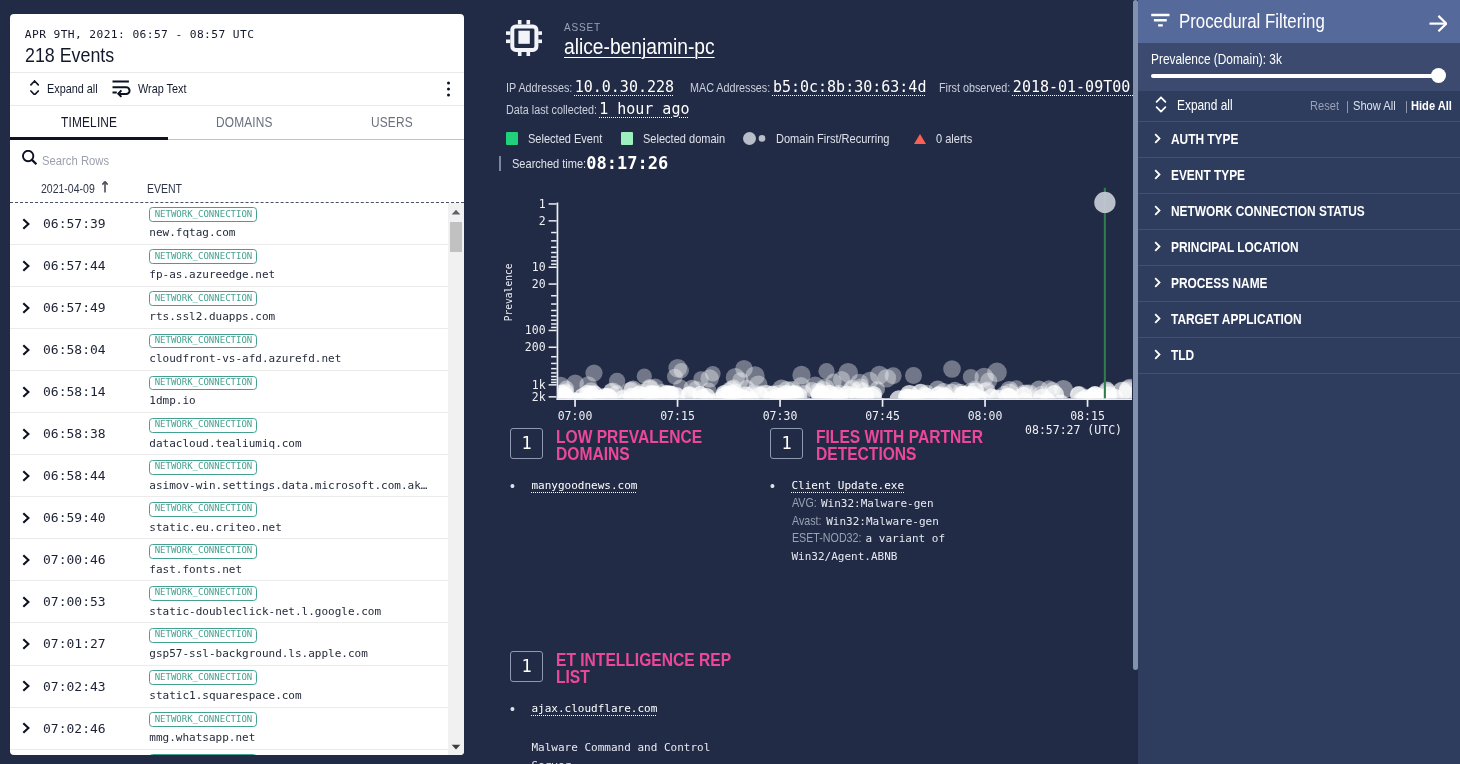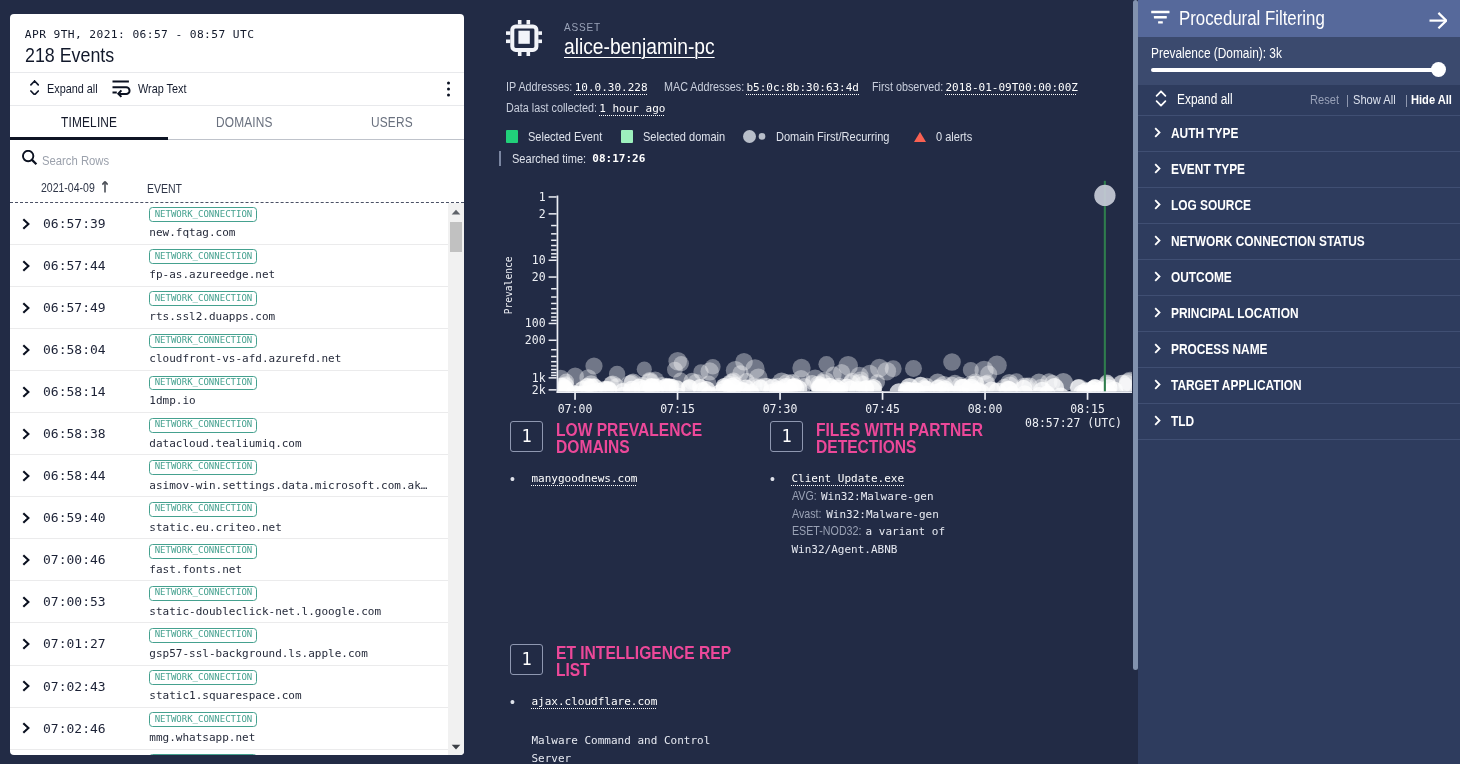--- a/index.html
+++ b/index.html
@@ -23,21 +23,21 @@
   .lp-tab{flex:1 1 0;display:flex;align-items:center;justify-content:center;font-size:13.8px;color:#6a717f;cursor:pointer;position:relative;letter-spacing:0.2px}
   .lp-tab:nth-child(1){flex-grow:1.046}
   .lp-tab:nth-child(2){flex-grow:1.046}
   .lp-tab:nth-child(3){flex-grow:0.925}
   .lp-tab.active{color:#14192a}
   .lp-tab.active:after{content:"";position:absolute;left:-6.5px;width:157.5px;bottom:-1px;height:3px;background:#0e1424}
   .lp-search{height:35px;display:flex;align-items:center;padding:5px 0 0 12.4px;gap:4.5px}
   .lp-search input{border:0;outline:0;font-size:13.1px;color:#575e6c;width:100%;font-family:"Liberation Sans",sans-serif;background:transparent;transform:scaleX(.862);transform-origin:left center}
   .lp-search input::placeholder{color:#9ba1ac}
   .lp-colhead{height:28px;display:flex;align-items:center;font-size:12.2px;color:#2e3547;border-bottom:1px dashed #4a5165;position:relative}
-  .colh-date{position:absolute;left:31px;display:flex;align-items:flex-start;gap:7px}
+  .colh-date{position:absolute;left:31px;display:flex;align-items:center;gap:7px}
   .colh-event{position:absolute;left:136.8px}
   .lp-rows{flex:1;position:relative;overflow:hidden}
   .rowlist{position:absolute;left:0;right:16px;top:0;bottom:0}
   .erow{height:42.05px;border-bottom:1px solid #ebebec;display:flex;align-items:center;position:relative}
   .erow .chev{position:absolute;left:12px;display:flex;align-items:center}
   .erow .tm{position:absolute;left:33px;font-family:"DejaVu Sans Mono",monospace;font-size:13px;color:#1b2135}
   .erow .ev{position:absolute;left:139.3px;top:4.4px;line-height:0}
   .tag{display:inline-block;border:1px solid #45a18f;color:#45a18f;border-radius:3.5px;font-family:"DejaVu Sans Mono",monospace;font-size:9px;letter-spacing:0px;padding:1.6px 4.2px 1.8px 4.4px;line-height:9.5px}
   .dom{font-family:"DejaVu Sans Mono",monospace;font-size:11px;color:#262b3b;margin-top:4px;white-space:nowrap;line-height:13px}
   #lp-scroll{position:absolute;right:0;top:0;bottom:0;width:16px;background:#f1f1f1}
@@ -47,45 +47,45 @@
   #lp-scroll .arr.dn{bottom:0}
 
   
   #center{position:absolute;left:474px;top:0;width:664px;height:764px;overflow:hidden}
   .asset-head{display:flex;align-items:center;gap:22px;padding:20px 0 0 31.6px}
   .asset-kicker{font-size:11.6px;letter-spacing:0.95px;color:#9aa3b8}
   .asset-name{font-size:22.3px;color:#fff;margin-top:1px;cursor:pointer}
   .asset-name .nw{text-decoration:underline;text-underline-offset:3px;text-decoration-thickness:1.3px;text-decoration-color:#fff}
   .asset-meta{padding:17px 0 0 32px;font-size:12.5px;color:#c9cfdd;line-height:21px}
   .asset-meta .lbl{color:#c9cfdd}
-  .asset-meta .mv{font-family:"DejaVu Sans Mono",monospace;font-size:11px;color:#fff;text-decoration:underline dotted;text-underline-offset:3px;text-decoration-thickness:1px;cursor:pointer}
+  .asset-meta .mv{font-family:"DejaVu Sans Mono",monospace;font-size:15px;color:#fff;text-decoration:underline dotted;text-underline-offset:3px;text-decoration-thickness:1px;cursor:pointer}
   .legend{display:flex;align-items:center;padding:10px 0 0 32px;font-size:12.8px;color:#dee2eb}
   .lg-item{display:flex;align-items:center;gap:10px;margin-right:18px}
   .lg-sq{width:12.3px;height:12.3px;border-radius:1px;flex:0 0 auto}
   .lg-tri{width:0;height:0;border-left:6.6px solid transparent;border-right:6.6px solid transparent;border-bottom:10.3px solid #fa6152;flex:0 0 auto}
   .searched{display:flex;align-items:center;padding:7px 0 0 25px;font-size:12.8px;color:#dee2eb}
   .searched .bar{width:2px;height:15px;background:#7b86a1;margin-right:11px}
-  .searched .v{font-family:"DejaVu Sans Mono",monospace;font-size:11px;color:#fff;font-weight:700;margin-left:6px}
+  .searched .v{font-family:"DejaVu Sans Mono",monospace;font-size:17px;color:#fff;font-weight:700;margin-left:0}
 
   #chart{position:relative;margin-top:10px;height:250px;z-index:2}
 
   .card-row{display:flex;padding-left:36px;position:relative;z-index:1}
   .card{display:flex;align-items:flex-start;gap:13px}
   .cbox{width:33px;height:31px;border:1px solid #8f98b1;border-radius:3px;display:flex;align-items:center;justify-content:center;font-size:17px;color:#fff;font-family:"DejaVu Sans Mono",monospace;flex:0 0 auto;padding-bottom:1px}
   .ctitle{font-size:18.1px;font-weight:700;color:#ec4899;line-height:16.6px;padding-top:1px;letter-spacing:0px}
   .cbody{margin-top:16px;padding-left:0px}
   .bullet-item{display:flex;gap:16.5px;font-size:12.4px}
   .bullet-item .bul{color:#dee1e9;font-size:14px;line-height:16px;flex:0 0 auto;width:5px}
   .bname{display:inline-block;font-family:"DejaVu Sans Mono",monospace;font-size:11px;color:#fff;text-decoration:underline dotted;text-underline-offset:3px;text-decoration-thickness:1.1px;cursor:pointer;white-space:nowrap}
   .ddet{margin-top:3px;font-size:12.4px;color:#9aa2b5;line-height:17.5px}
   .ddet .dv{font-family:"DejaVu Sans Mono",monospace;color:#e6e9f1;font-size:11px}
 
   
   #sidebar{position:absolute;right:0;top:0;width:322px;height:764px;background:#2e3c5e}
-  .sb-header{height:37px;background:#56699b;display:flex;align-items:center;padding:0 13px 0 12.6px;gap:9.5px}
+  .sb-header{height:43px;background:#56699b;display:flex;align-items:center;padding:0 13px 0 12.6px;gap:9.5px}
   .sb-title{font-size:19.5px;color:#fff;flex:1}
   .sb-slider{padding:9px 14px 13px 12.7px;background:#3b4a6e;height:47.5px}
   .sb-slider .lbl{font-size:13.8px;color:#fff;margin-bottom:7px;line-height:15px}
   .track{position:relative;height:3.6px;background:#fff;border-radius:2px;margin-right:8px}
   .knob{position:absolute;right:-7.5px;top:-5.7px;width:15px;height:15px;border-radius:50%;background:#fff}
   .sb-controls{height:31px;display:flex;align-items:center;padding:0 7.7px 0 16.5px;border-bottom:1px solid #404f73;background:#2e3c5e}
   .sb-exp{display:flex;align-items:center;gap:10px;font-size:13.8px;color:#fff;flex:1;cursor:pointer}
   .sb-acts{display:flex;align-items:center;gap:3px;font-size:12.9px}
   .sb-acts .a-muted{color:#98a1b8;cursor:pointer}
   .sb-acts .a-normal{color:#dce1ed;cursor:pointer}
@@ -815,33 +815,21 @@
       <div class="sb-sec">
         <span><svg width="7" height="11" viewBox="0 0 7 11">
             <path d="M1.2 1.1 L5.5 5.5 L1.2 9.9" stroke="#fff" stroke-width="1.8" fill="none" stroke-linecap="butt" stroke-linejoin="miter"></path>
           </svg></span>
         <span class="nm nw">EVENT TYPE</span>
       </div>
       <div class="sb-sec">
         <span><svg width="7" height="11" viewBox="0 0 7 11">
             <path d="M1.2 1.1 L5.5 5.5 L1.2 9.9" stroke="#fff" stroke-width="1.8" fill="none" stroke-linecap="butt" stroke-linejoin="miter"></path>
           </svg></span>
-        <span class="nm nw">LOG SOURCE</span>
-      </div>
-      <div class="sb-sec">
-        <span><svg width="7" height="11" viewBox="0 0 7 11">
-            <path d="M1.2 1.1 L5.5 5.5 L1.2 9.9" stroke="#fff" stroke-width="1.8" fill="none" stroke-linecap="butt" stroke-linejoin="miter"></path>
-          </svg></span>
         <span class="nm nw">NETWORK CONNECTION STATUS</span>
-      </div>
-      <div class="sb-sec">
-        <span><svg width="7" height="11" viewBox="0 0 7 11">
-            <path d="M1.2 1.1 L5.5 5.5 L1.2 9.9" stroke="#fff" stroke-width="1.8" fill="none" stroke-linecap="butt" stroke-linejoin="miter"></path>
-          </svg></span>
-        <span class="nm nw">OUTCOME</span>
       </div>
       <div class="sb-sec">
         <span><svg width="7" height="11" viewBox="0 0 7 11">
             <path d="M1.2 1.1 L5.5 5.5 L1.2 9.9" stroke="#fff" stroke-width="1.8" fill="none" stroke-linecap="butt" stroke-linejoin="miter"></path>
           </svg></span>
         <span class="nm nw">PRINCIPAL LOCATION</span>
       </div>
       <div class="sb-sec">
         <span><svg width="7" height="11" viewBox="0 0 7 11">
             <path d="M1.2 1.1 L5.5 5.5 L1.2 9.9" stroke="#fff" stroke-width="1.8" fill="none" stroke-linecap="butt" stroke-linejoin="miter"></path>

